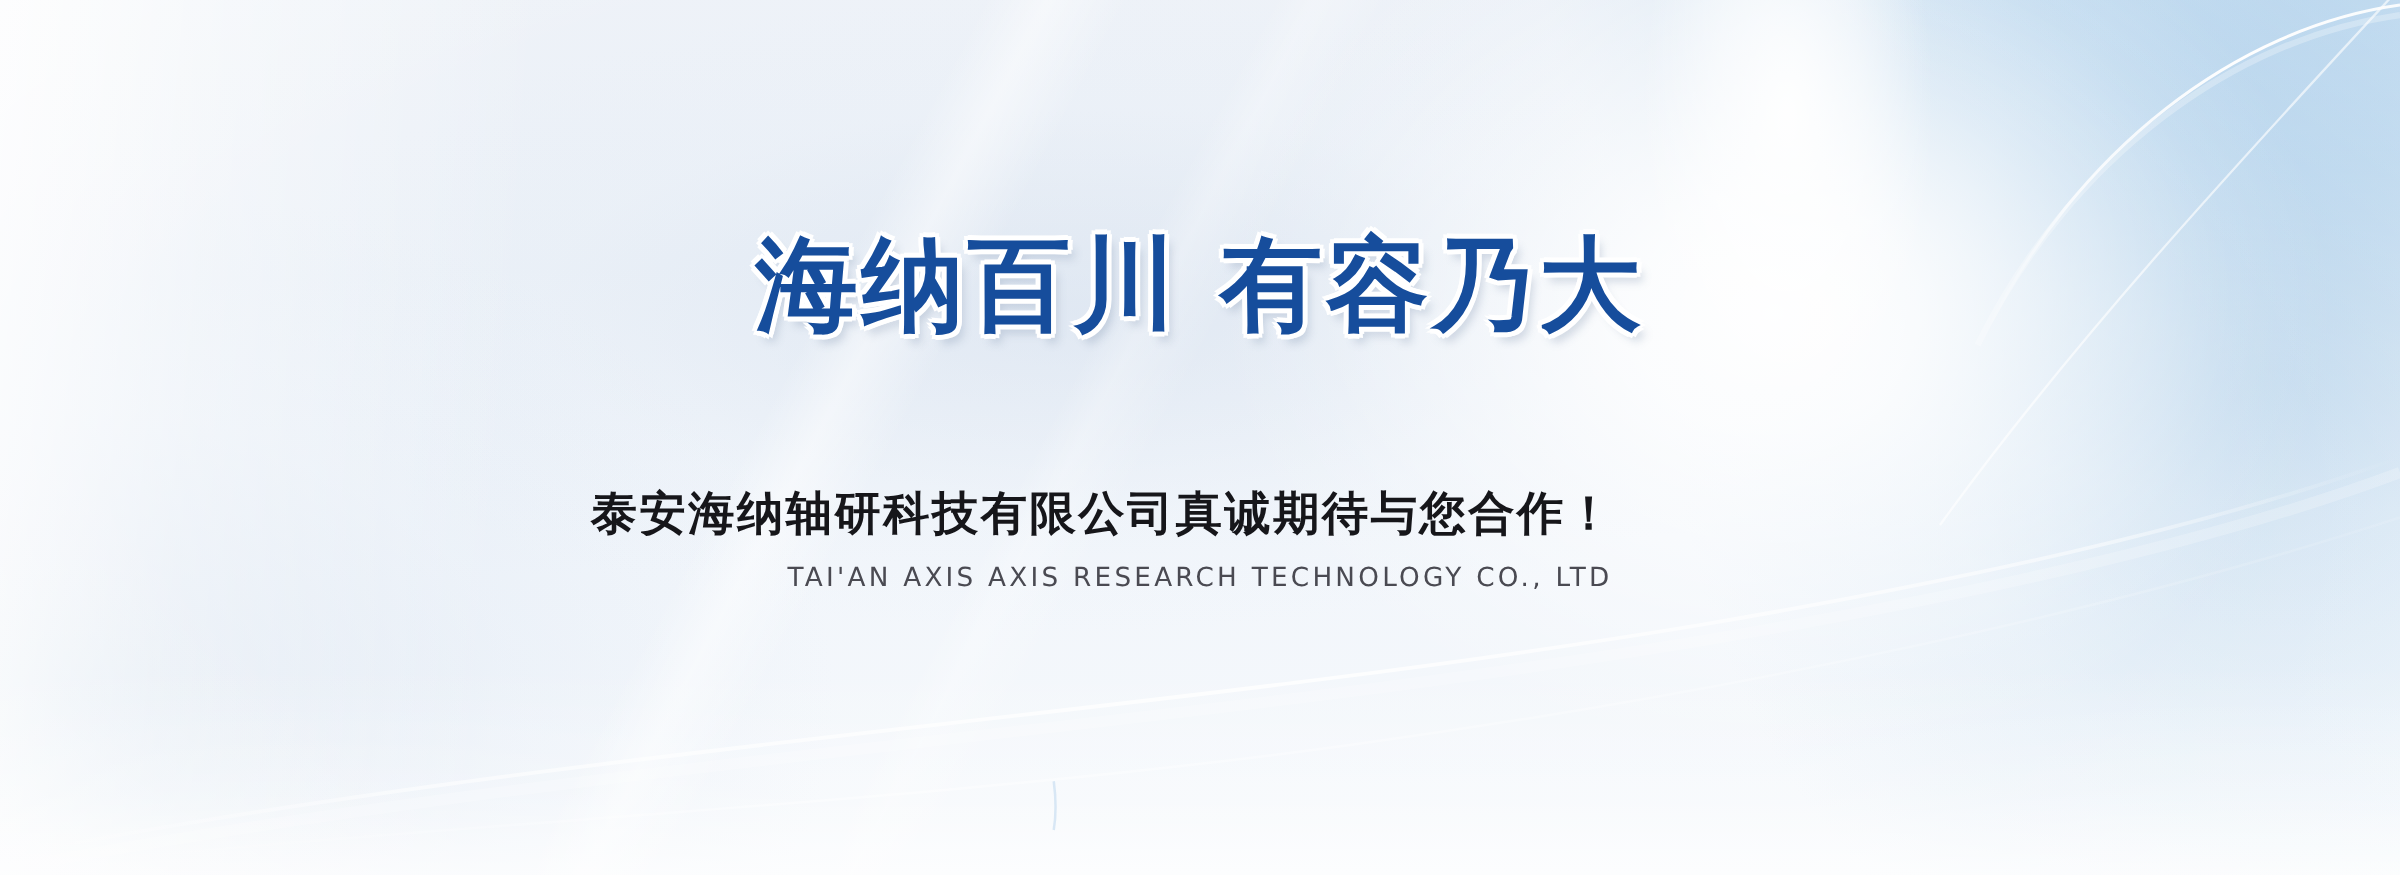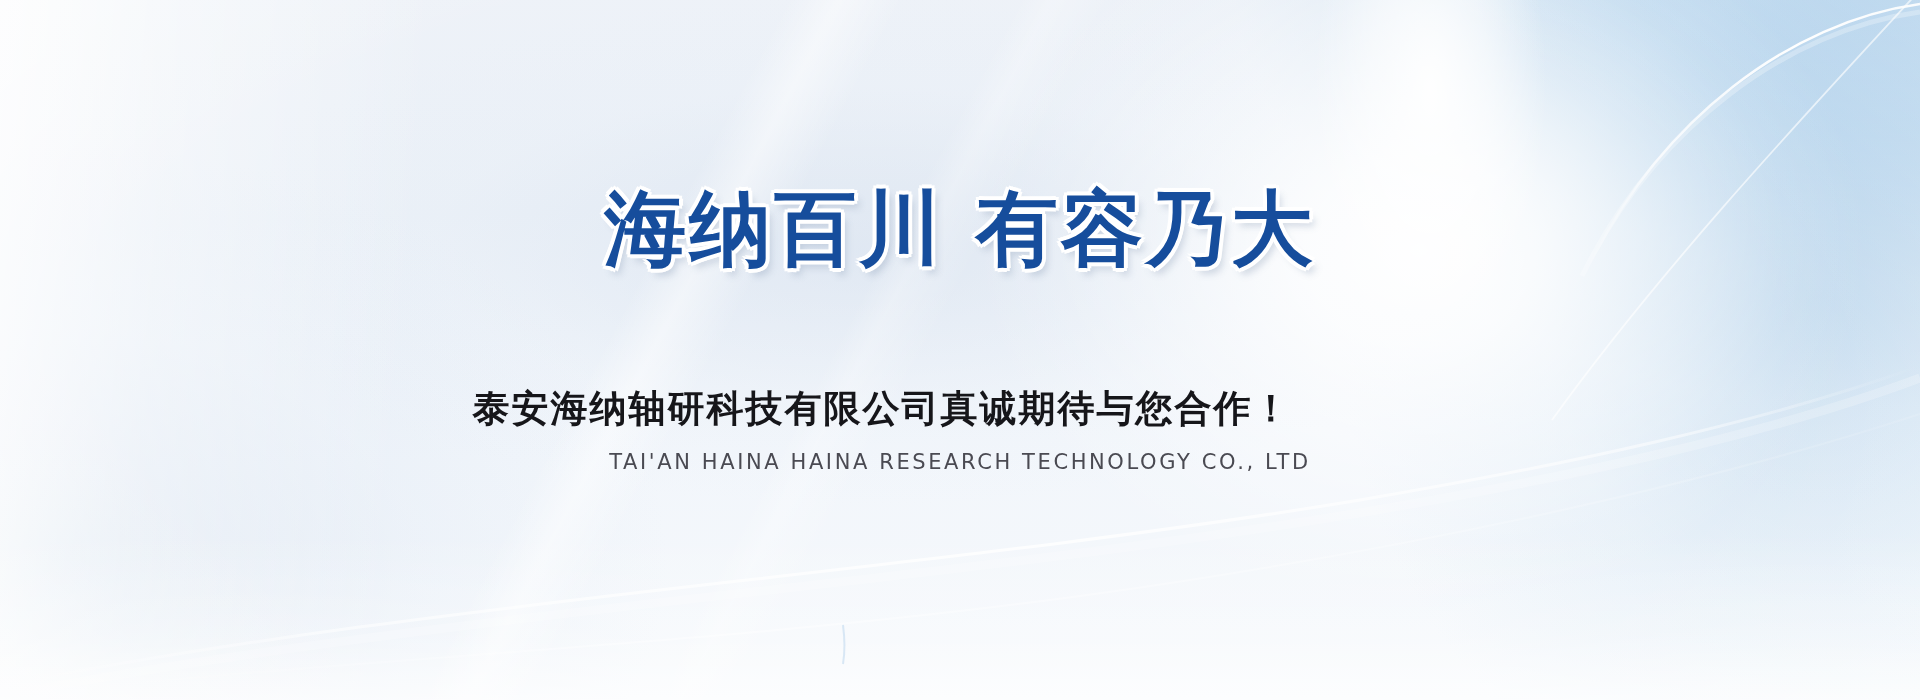--- a/index.html
+++ b/index.html
@@ -175,21 +175,21 @@
        5px  7px 7px rgba(120,140,170,0.30);
   }
 
   .subline {
     margin: 0;
     position: absolute;
     top: 393px;
     left: 0;
     width: 1764px;
     text-align: center;
-    font-family: Liberation Mono, monospace;
+    font-family: Liberation Serif, serif;
     font-size: 37px;
     font-weight: 700;
     line-height: 1;
     letter-spacing: 2px;
     color: #16161a;
   }
 
   .subline-en {
     margin: 0;
     position: absolute;
@@ -260,16 +260,16 @@
     <path d="M 843 625 C 845 640, 845 652, 843 664" fill="none" stroke="#cfe2f2" stroke-opacity="0.8" stroke-width="2"></path>
   </svg>
 
   <div class="bg-layer bg-vignette"></div>
 
   <div class="content">
     <h1 class="headline">海纳百川 有容乃大</h1>
 
     <p class="subline">泰安海纳轴研科技有限公司真诚期待与您合作！</p>
 
-    <p class="subline-en">TAI'AN HAINA HAINA RESEARCH TECHNOLOGY CO., LTD</p>
+    <p class="subline-en">TAI'AN AXIS AXIS RESEARCH TECHNOLOGY CO., LTD</p>
   </div>
 
 </div>
 
 </body></html>

